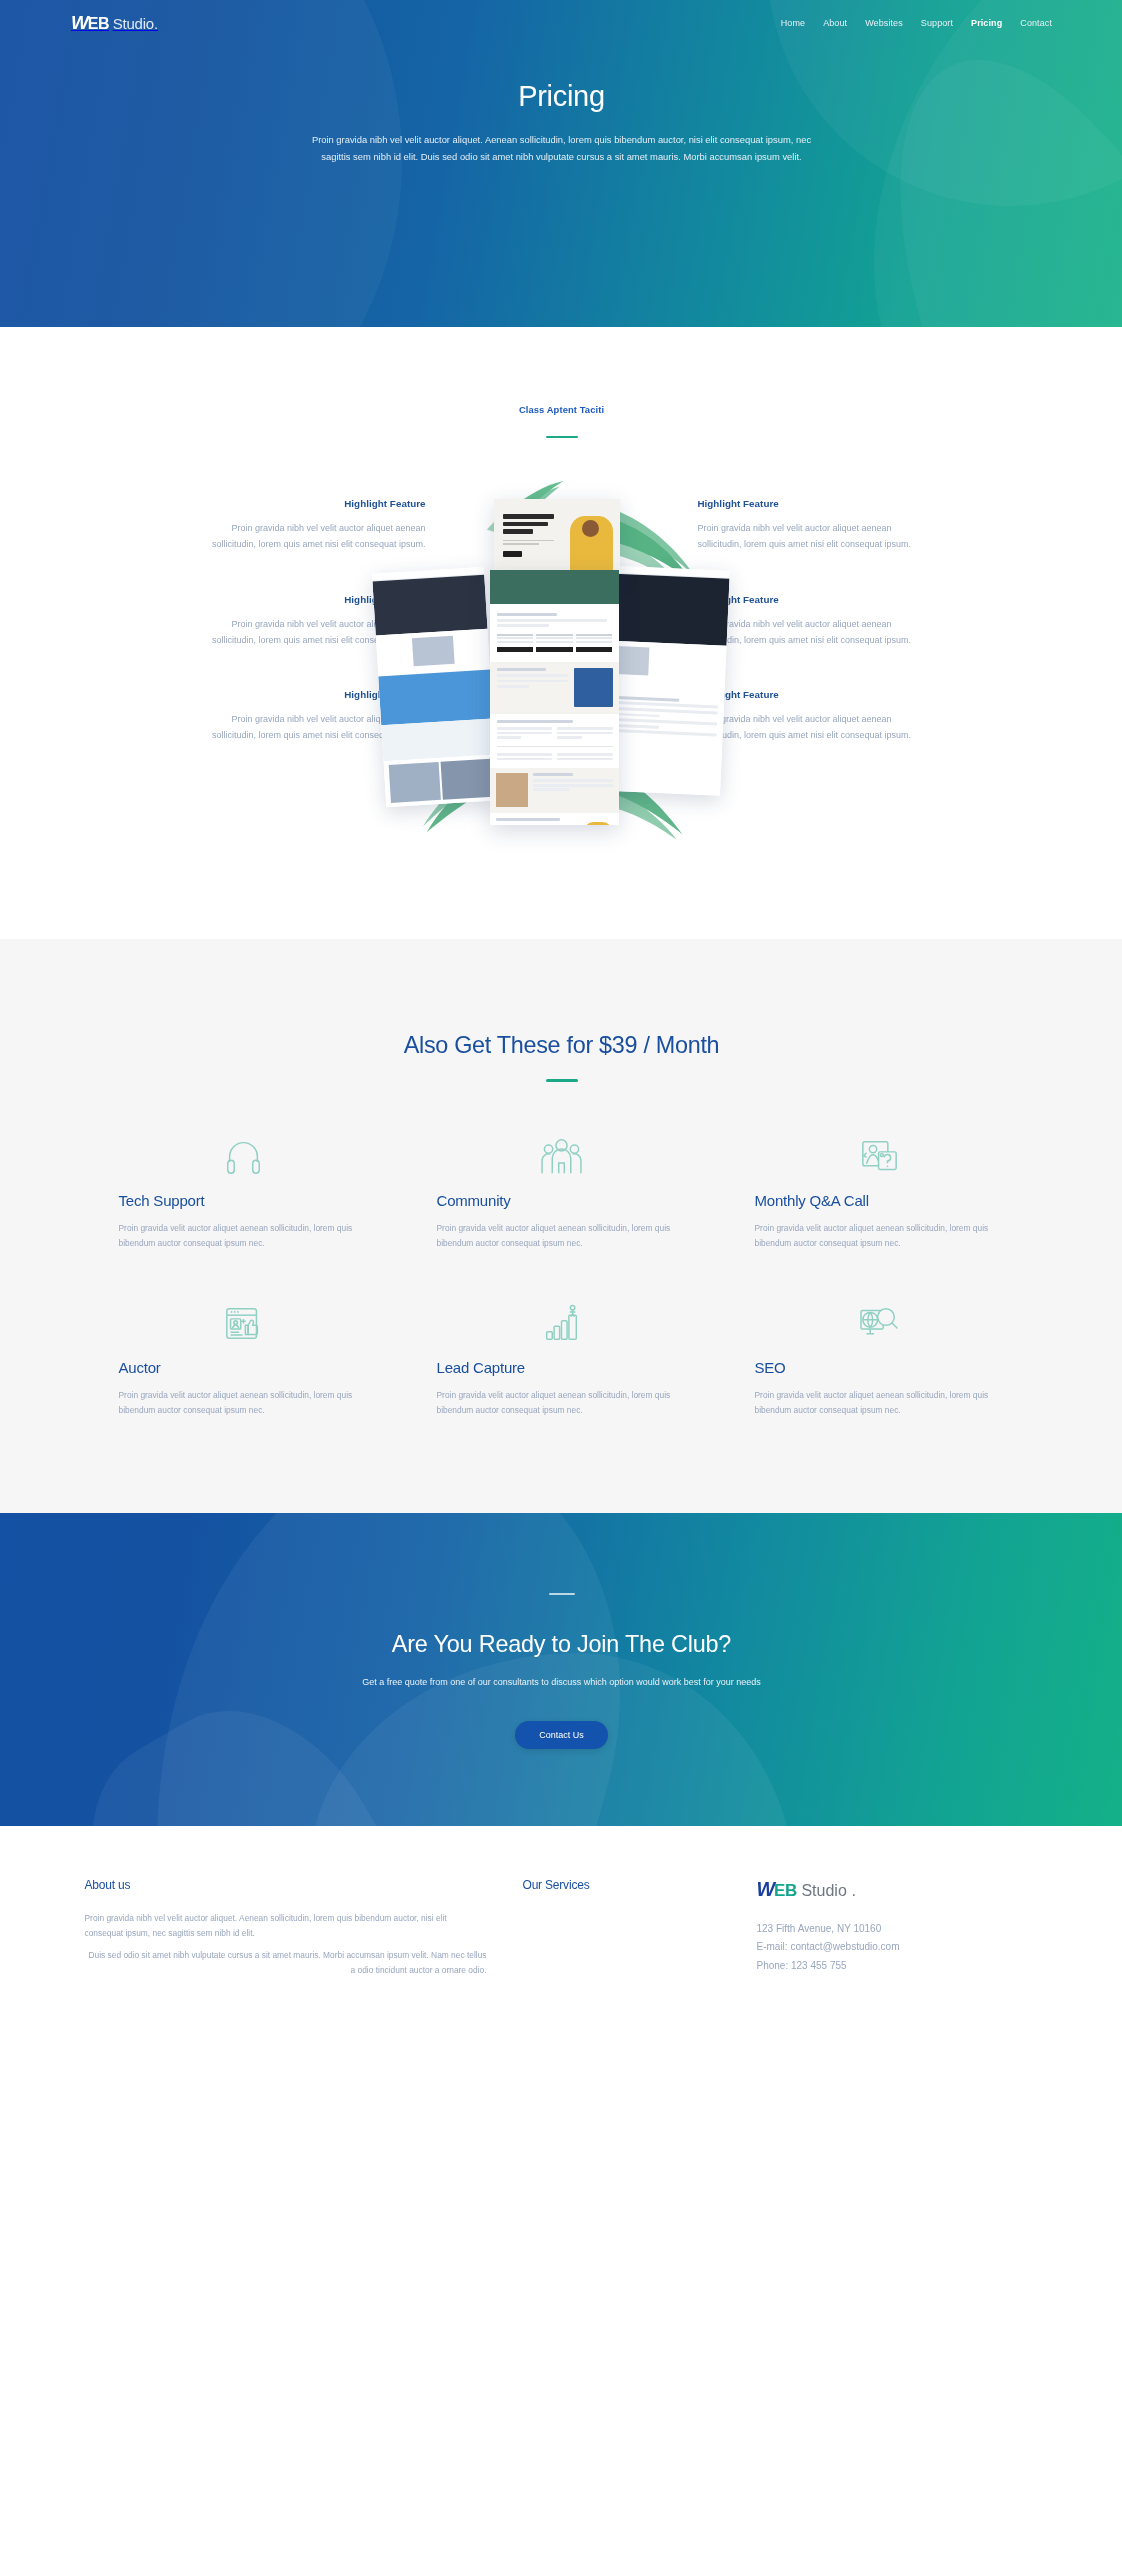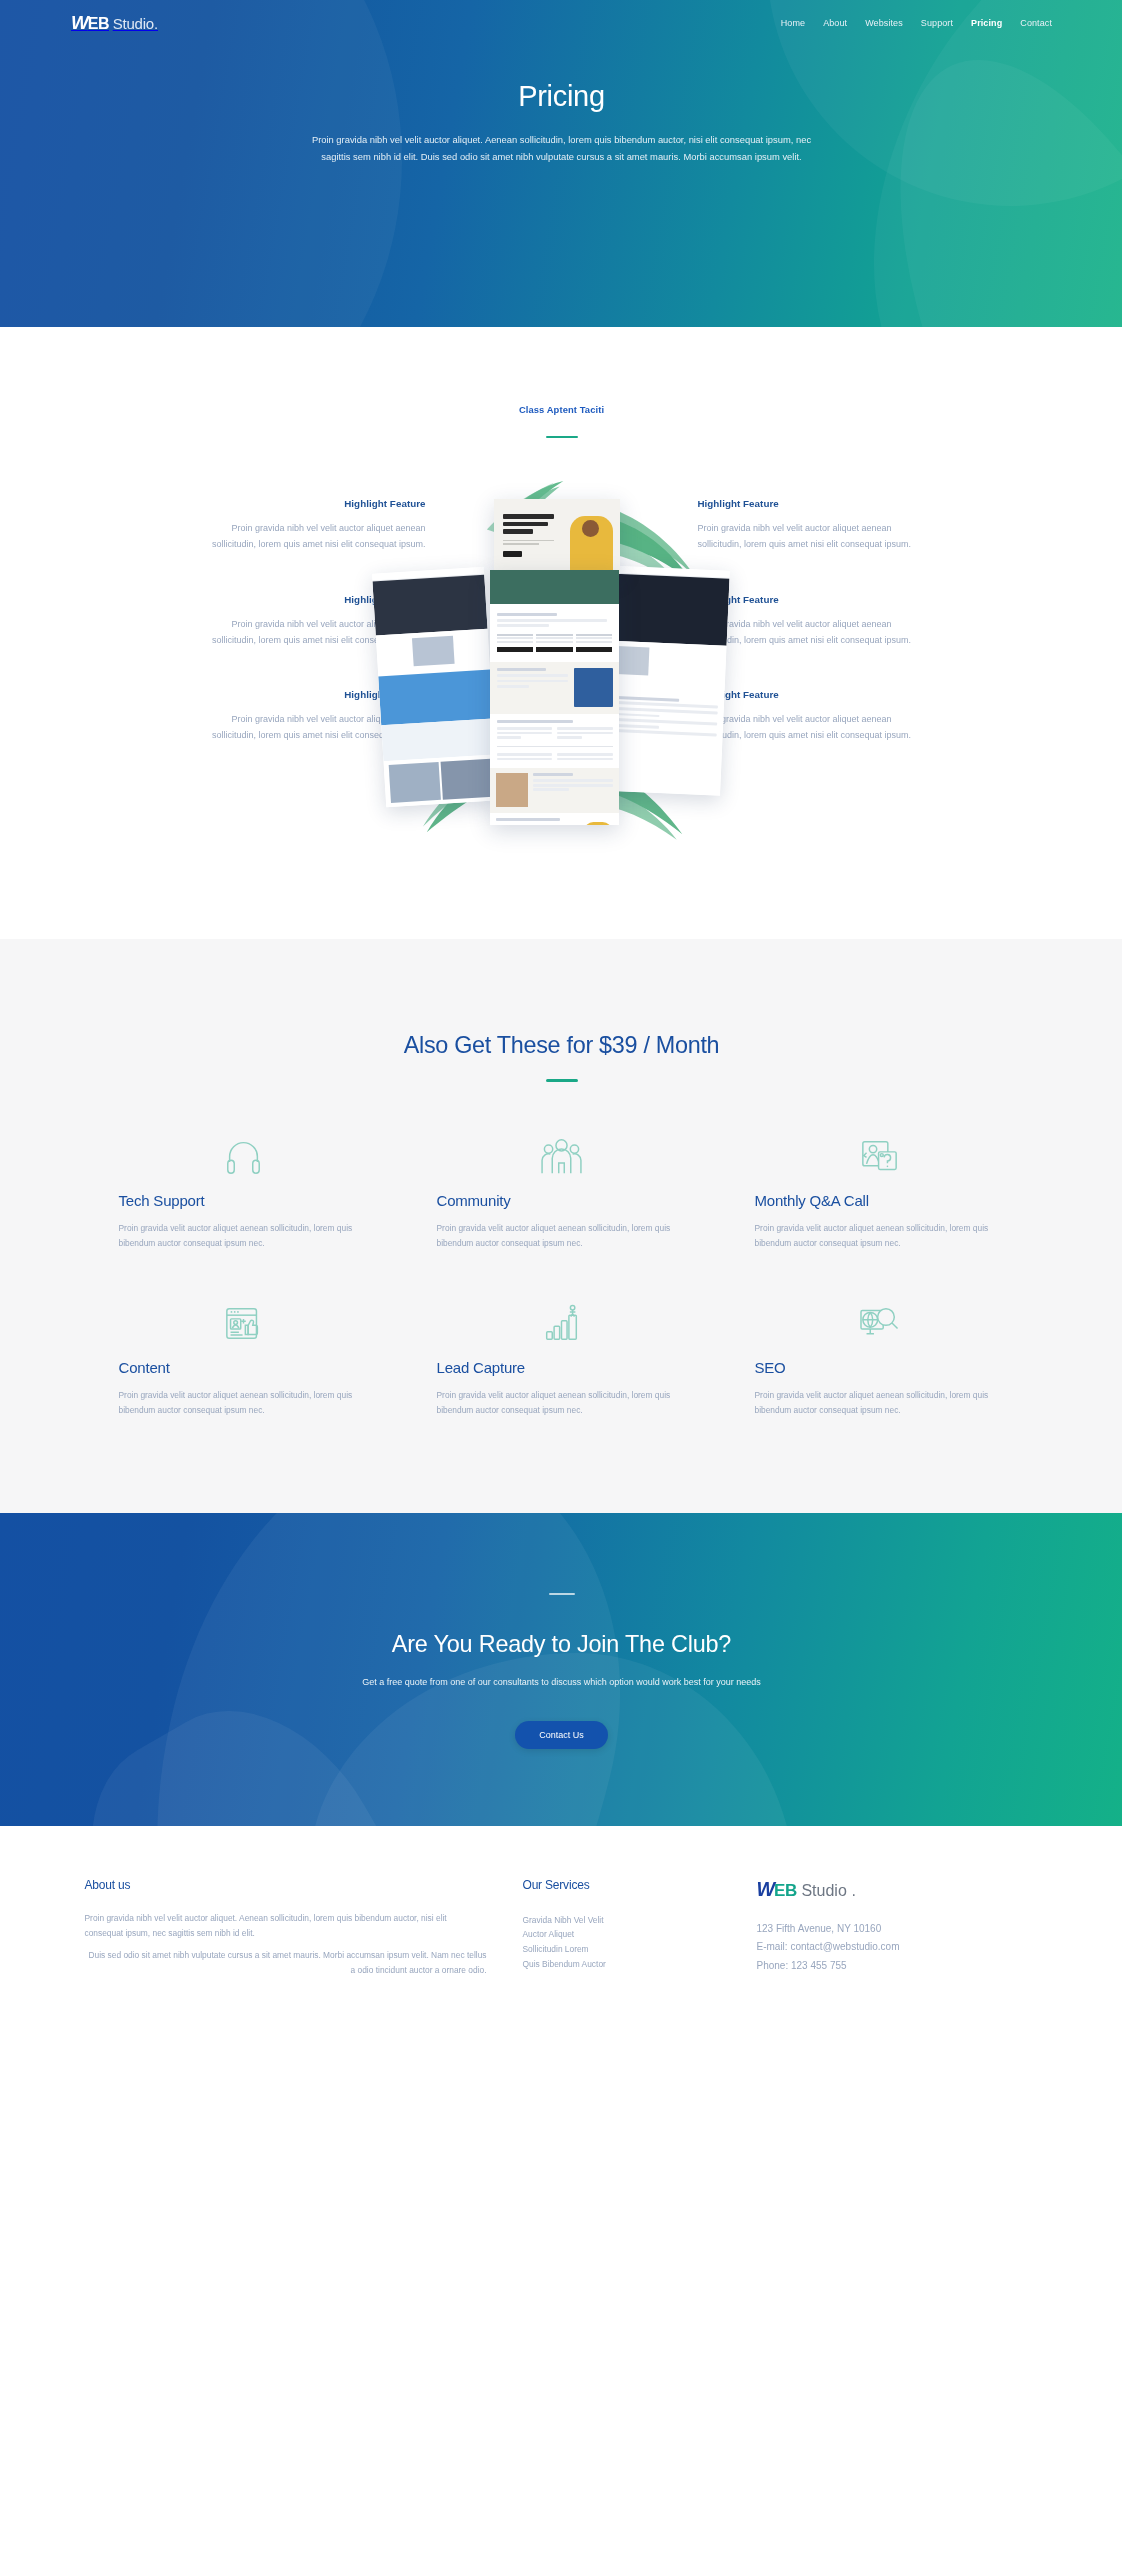--- a/index.html
+++ b/index.html
@@ -544,21 +544,21 @@
           <circle cx="16" cy="7.5" r="1" fill="#8fd0c2" stroke="none"></circle>
           <rect x="8" y="15" width="11" height="11" rx="1"></rect>
           <circle cx="13.5" cy="19" r="2"></circle>
           <path d="M10 25 c1-2.5 2.2-3.5 3.5-3.5 s2.5 1 3.5 3.5"></path>
           <path d="M22 15 v5 M19.5 17.5 h5"></path>
           <path d="M8 29.5 h9 M8 32.5 h13"></path>
           <path d="M27 32 h8 a2 2 0 0 0 2-2 v-6 a2 2 0 0 0-2-2 h-3 l0.8-3.5 a1.8 1.8 0 0 0-3.3-1.2 L27 22 Z"></path>
           <path d="M24 22 h3 v10 h-3 z"></path>
         </svg>
       </div>
-      <div class="card-title">Content</div>
+      <div class="card-title">Auctor</div>
       <div class="card-p">Proin gravida velit auctor aliquet aenean sollicitudin, lorem quis bibendum auctor consequat ipsum nec.</div>
     </div>
 
     <div class="card">
       <div class="card-ico">
         <svg width="37" height="39" viewBox="0 0 40 42" fill="none" stroke="#8fd0c2" stroke-width="1.6">
           <rect x="4" y="30" width="6" height="8" rx="1"></rect>
           <rect x="12" y="24" width="6" height="14" rx="1"></rect>
           <rect x="20" y="18" width="6" height="20" rx="1"></rect>
           <rect x="28" y="12" width="8" height="26" rx="1"></rect>
@@ -601,26 +601,20 @@
   <div class="footer-inner">
 
     <div class="fcol-about">
       <div class="f-h">About us</div>
       <p class="f-p">Proin gravida nibh vel velit auctor aliquet. Aenean sollicitudin, lorem quis bibendum auctor, nisi elit consequat ipsum, nec sagittis sem nibh id elit.</p>
       <p class="f-p">Duis sed odio sit amet nibh vulputate cursus a sit amet mauris. Morbi accumsan ipsum velit. Nam nec tellus a odio tincidunt auctor a ornare odio.</p>
     </div>
 
     <div class="fcol-services">
       <div class="f-h">Our Services</div>
-      <ul class="f-list">
-        <li><a href="#">Gravida Nibh Vel Velit</a></li>
-        <li><a href="#">Auctor Aliquet</a></li>
-        <li><a href="#">Sollicitudin Lorem</a></li>
-        <li><a href="#">Quis Bibendum Auctor</a></li>
-      </ul>
     </div>
 
     <div class="fcol-contact">
       <div class="flogo">
         <span class="w">W</span>
           <span class="e">EB</span>
           <span class="studio">Studio</span>
           <span class="studio">.</span>
       </div>
       <div class="fcontact">

